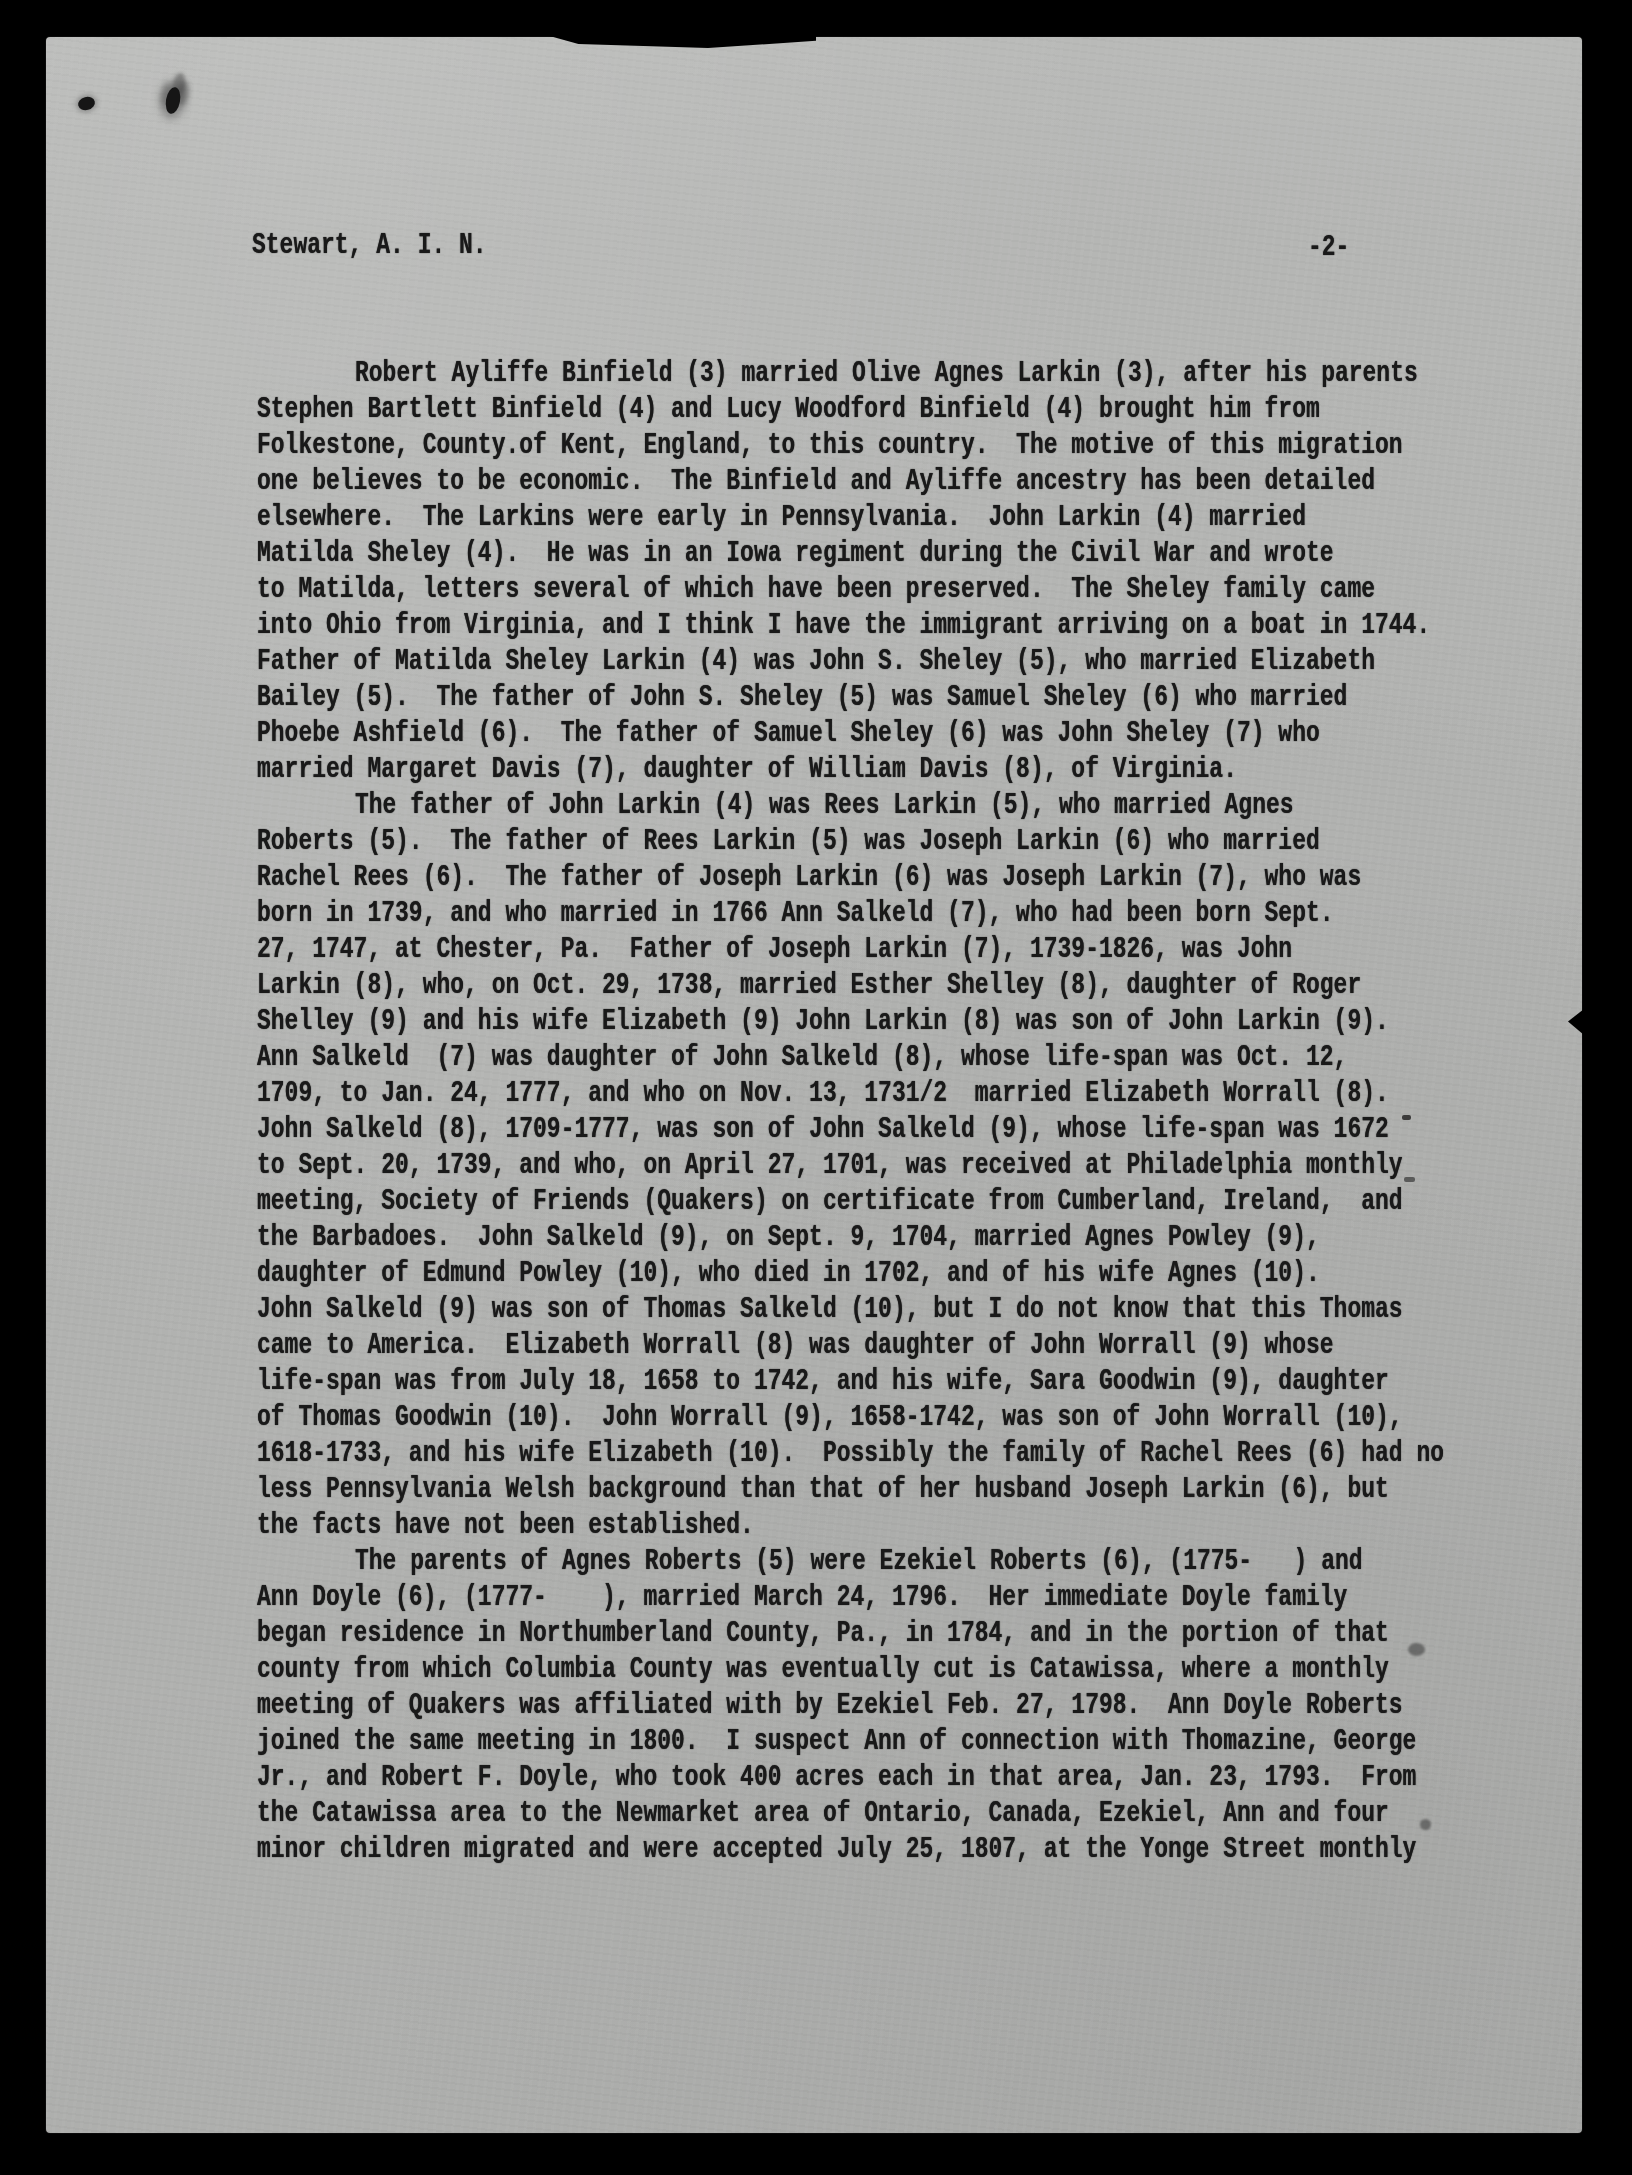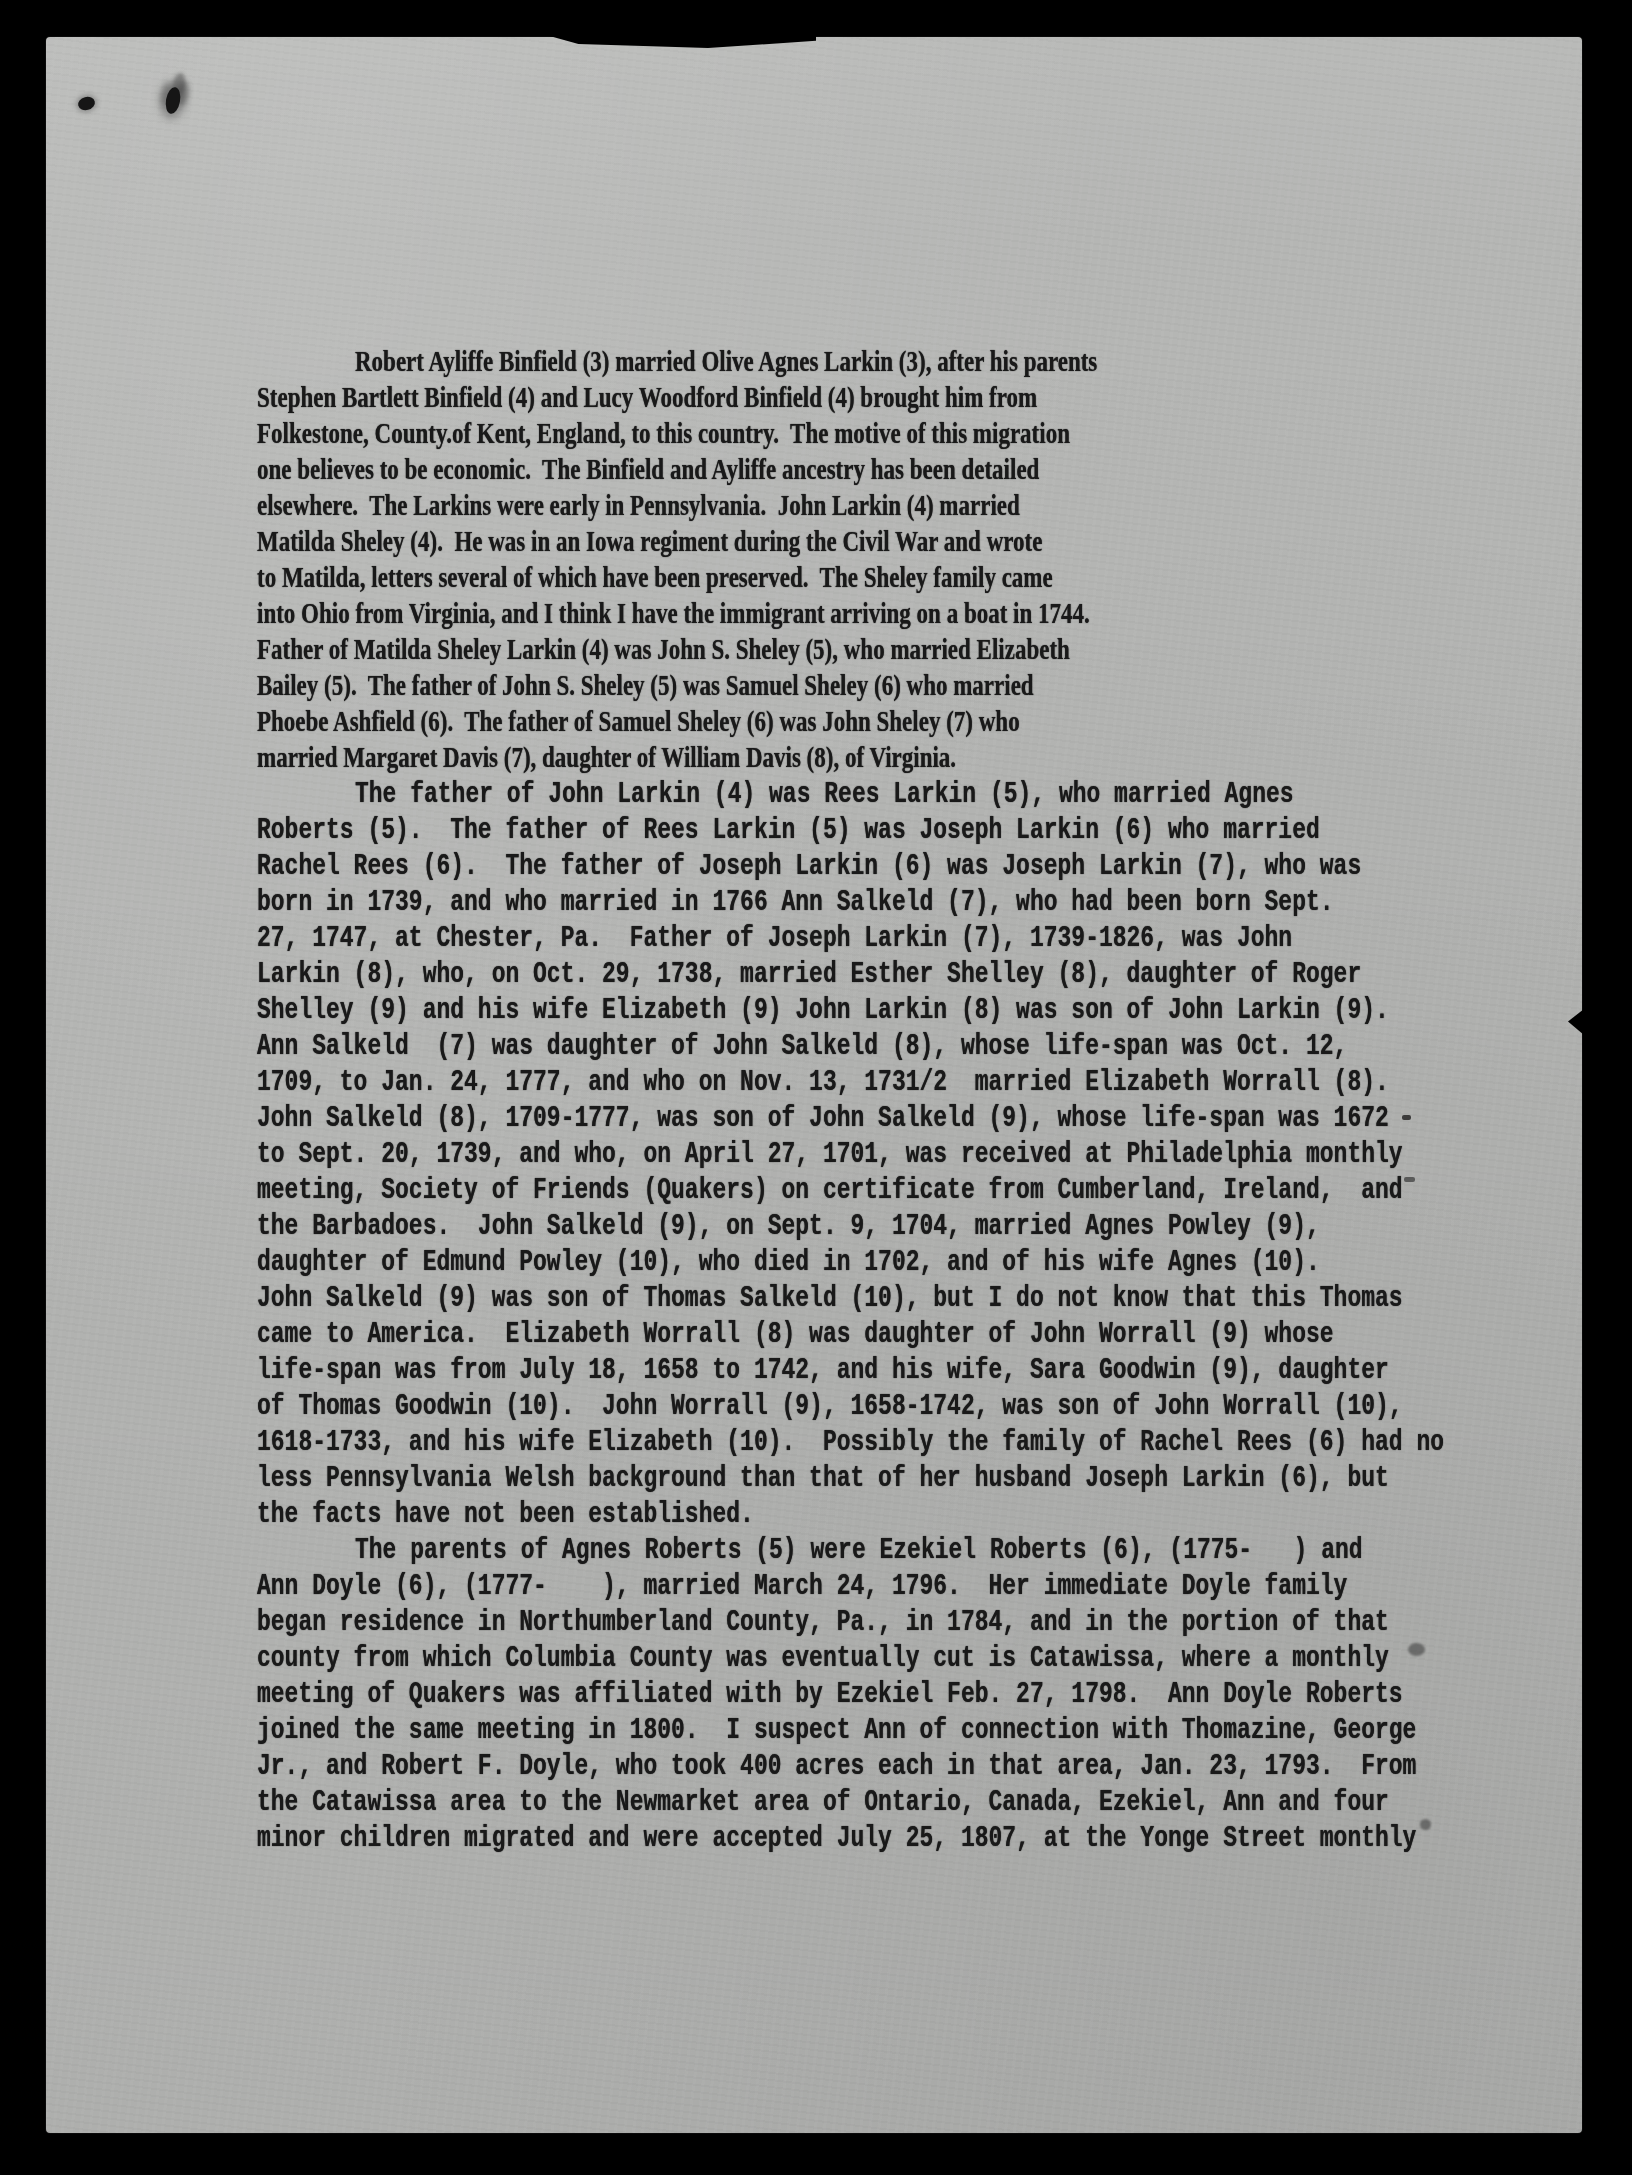--- a/index.html
+++ b/index.html
@@ -50,37 +50,41 @@
   .txt{
     font-weight:700;color:#191919;
     font-size:23px;line-height:36px;white-space:pre;
     text-shadow:0 0 1px rgba(15,15,15,0.85);
   }
   .header-row{position:absolute;left:0;top:0;width:100%;height:40px;}
   .doc-title{position:absolute;left:206px;top:190px;transform:scaleY(1.32);transform-origin:0 50%;}
   .page-num{position:absolute;left:1262px;top:192px;transform:scaleY(1.32);transform-origin:0 50%;}
   .content{position:absolute;left:211px;top:303px;width:1250px;}
   .para{}
-  .para:first-child{margin-top:4px;font-family:Liberation Serif, serif;}
+  .para:first-child{margin-top:15px;}
   .line{transform:scaleY(1.32);transform-origin:0 50%;}
   .line.first{text-indent:98px;}
 </style>
 </head>
 <body>
 
 <div class="page">
   <div class="top-dip"></div>
   <div class="edge-notch"></div>
   <div class="speck s1"></div>
   <div class="speck s2"></div>
   <div class="speck s3"></div>
   <div class="speck s4"></div>
   <div class="smudge m1"></div>
   <div class="smudge m2"></div>
 
+  <div class="header-row">
+    <span class="txt doc-title">Stewart, A. I. N.</span>
+    <span class="txt page-num">-2-</span>
+  </div>
 
   <div class="content" id="content">
       <div class="para">
         <div class="txt line first">Robert Ayliffe Binfield (3) married Olive Agnes Larkin (3), after his parents</div>
         <div class="txt line">Stephen Bartlett Binfield (4) and Lucy Woodford Binfield (4) brought him from</div>
         <div class="txt line">Folkestone, County.of Kent, England, to this country.  The motive of this migration</div>
         <div class="txt line">one believes to be economic.  The Binfield and Ayliffe ancestry has been detailed</div>
         <div class="txt line">elsewhere.  The Larkins were early in Pennsylvania.  John Larkin (4) married</div>
         <div class="txt line">Matilda Sheley (4).  He was in an Iowa regiment during the Civil War and wrote</div>
         <div class="txt line">to Matilda, letters several of which have been preserved.  The Sheley family came</div>

